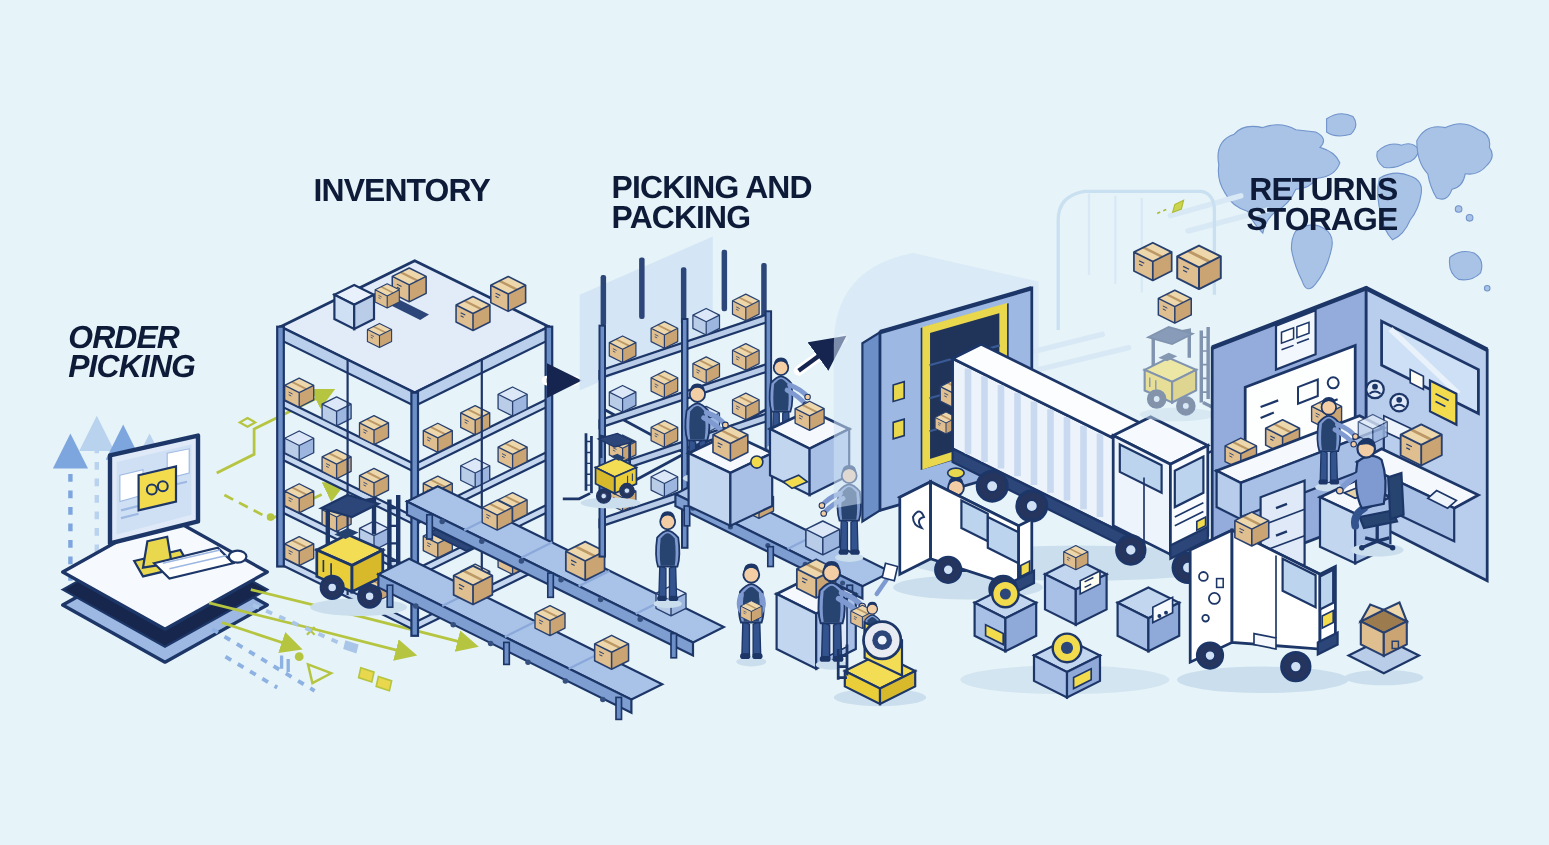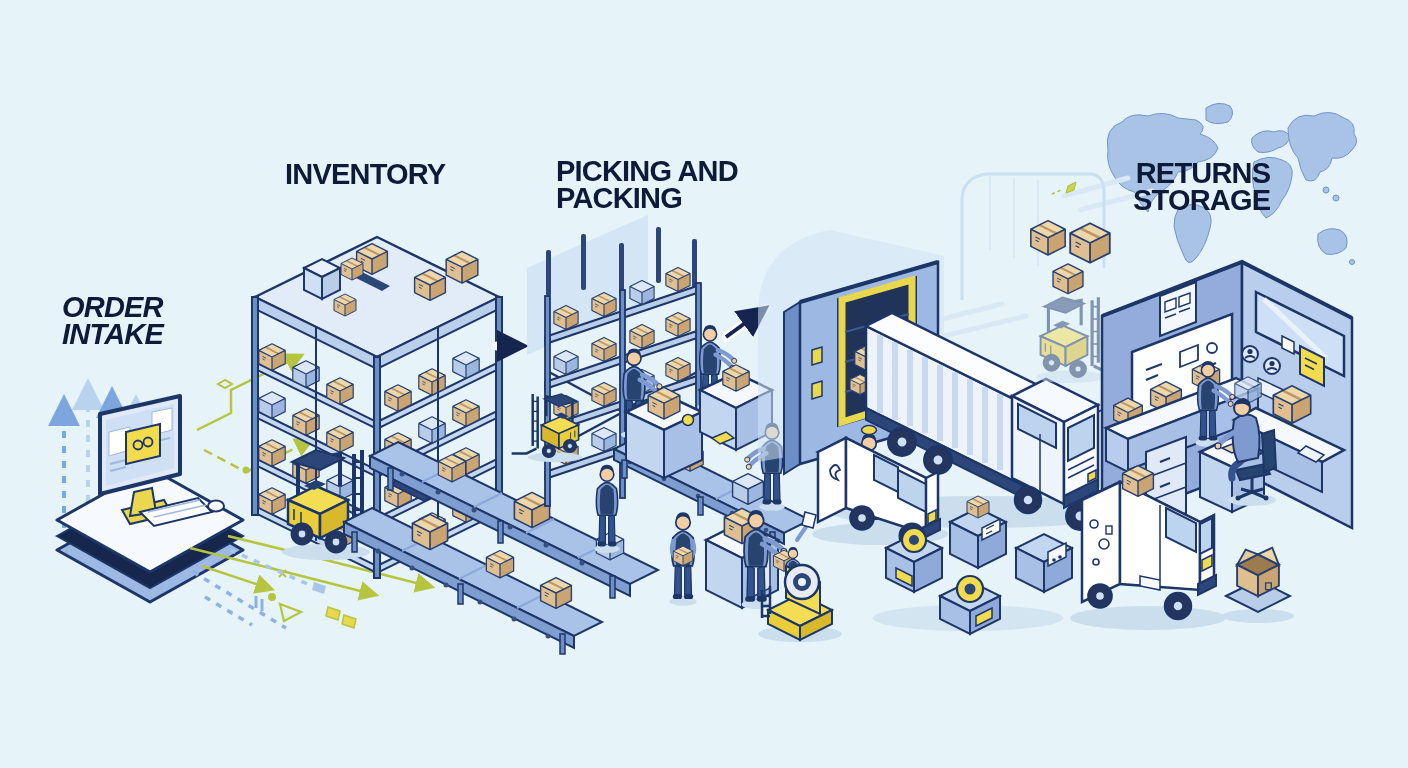--- a/index.html
+++ b/index.html
@@ -11,21 +11,21 @@
   .stage-label span{display:block;}
   .center{}
 </style>
 </head>
 <body>
 
 <div class="canvas">
 
   <div class="stage-label" style="left:62px;top:294px;font-style:italic;">
     <span>ORDER</span>
-    <span>INTAKE</span>
+    <span>PICKING</span>
   </div>
   <div class="stage-label center" style="left:285px;top:161px;width:178px;">
     <span>INVENTORY</span>
   </div>
   <div class="stage-label center" style="left:556px;top:158px;width:196px;">
     <span>PICKING AND</span>
     <span>PACKING</span>
   </div>
   <div class="stage-label" style="left:1133px;top:160px;text-align:right;">
     <span>RETURNS</span>

